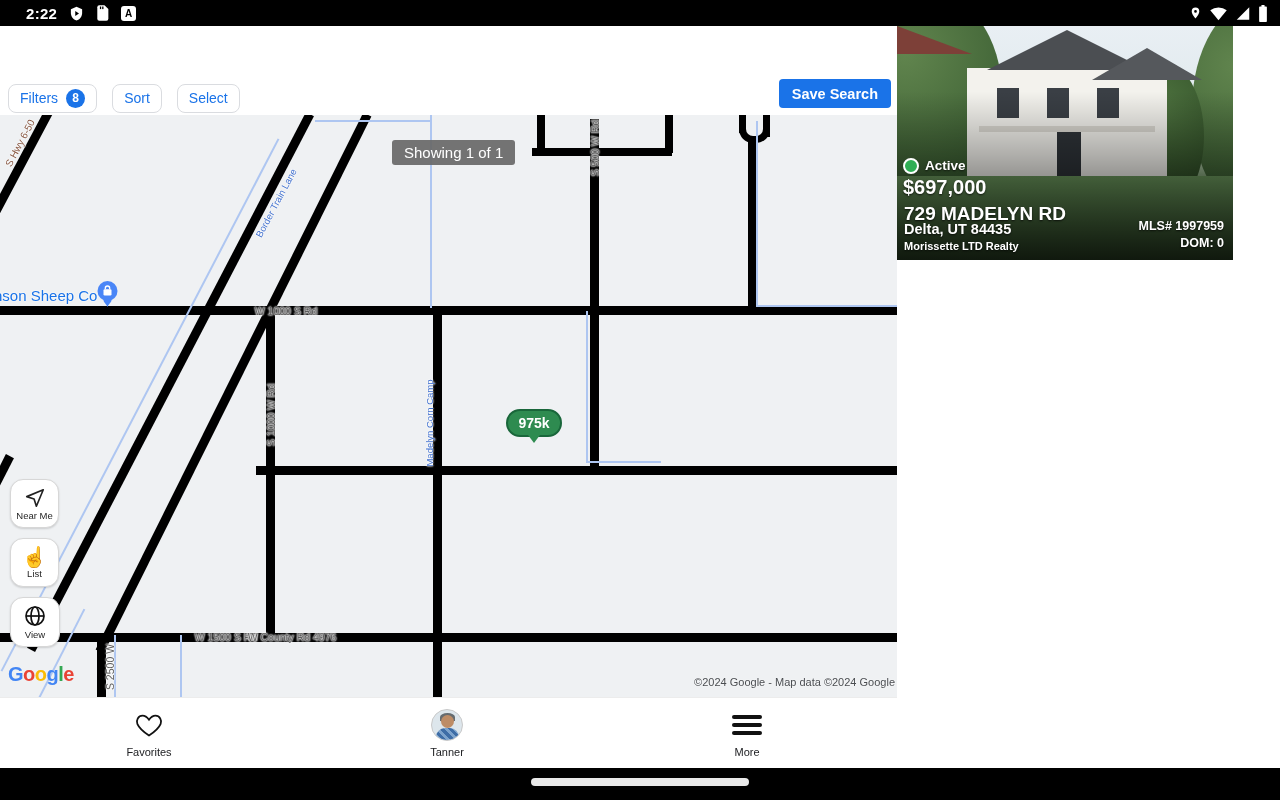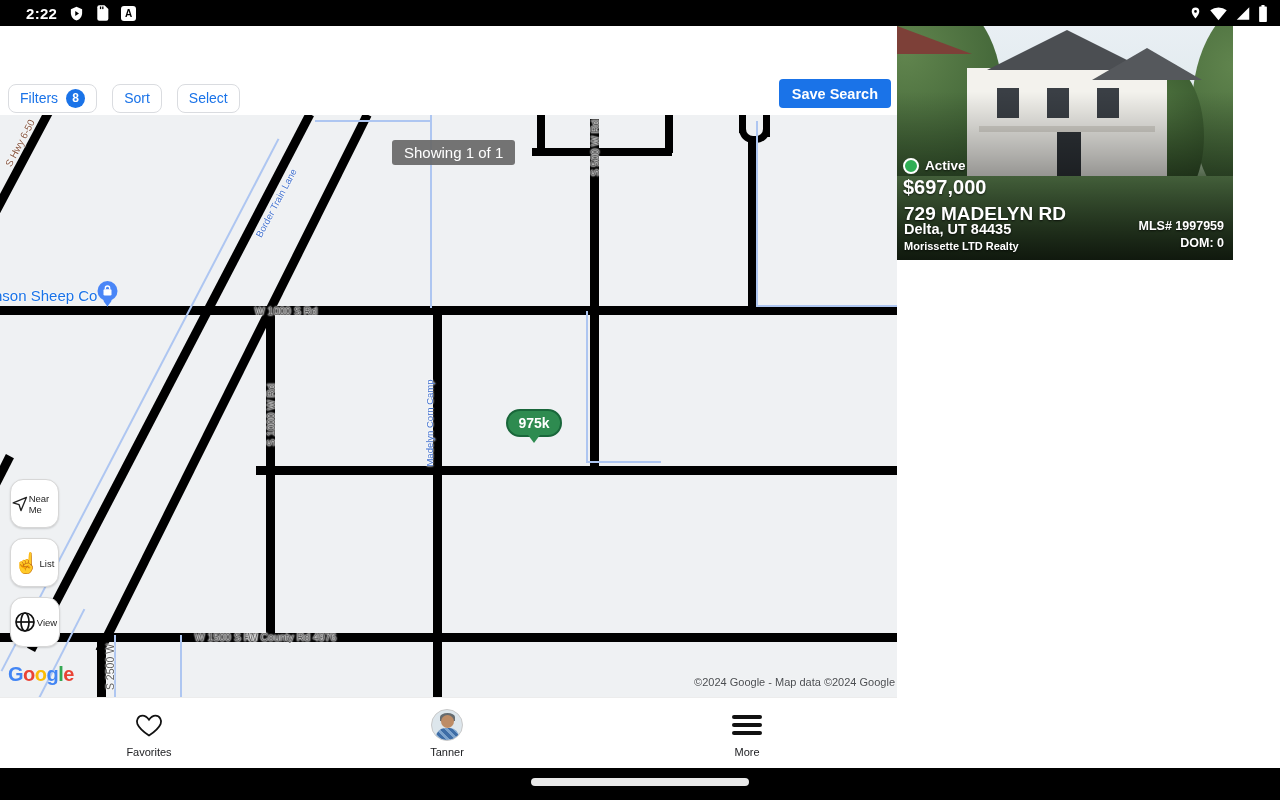--- a/index.html
+++ b/index.html
@@ -32,21 +32,21 @@
   .map-label{position:absolute;font-size:10.5px;color:#5d5d5d;white-space:nowrap;transform:translate(-50%,-50%);text-shadow:0 0 2px #fff,0 0 2px #fff,0 0 2px #fff;z-index:3;}
   .lbl-vert{transform:translate(-50%,-50%) rotate(-90deg);}
   .lbl-diag{transform:translate(-50%,-50%) rotate(-62deg);}
   .lbl-blue{color:#3f6fce;}
   .lbl-hwy{color:#8a5a45;font-size:10px;}
   .poi-label{position:absolute;left:-6px;top:172px;font-size:15px;color:#1a73e8;text-shadow:0 0 2px #fff,0 0 2px #fff;z-index:3;}
   .poi-pin{position:absolute;left:97px;top:166px;z-index:4;cursor:pointer;}
   .showing-badge{position:absolute;left:392px;top:25px;background:rgba(104,104,104,.92);color:#fff;font-size:15px;padding:4px 12px;border-radius:3px;z-index:6;}
   .price-marker{position:absolute;left:506px;top:294px;width:56px;height:28px;background:#2e8b50;border:2px solid #19663a;border-radius:15px;color:#fff;font-weight:bold;font-size:14px;display:flex;align-items:center;justify-content:center;box-sizing:border-box;z-index:6;cursor:pointer;}
   .price-marker::after{content:"";position:absolute;left:50%;margin-left:-6px;top:24px;border:6px solid transparent;border-top:8px solid #2e8b50;}
-  .map-btn{position:absolute;left:10px;width:49px;height:49px;background:#fff;border:1px solid #d7d7d7;border-radius:13px;display:flex;align-items:center;justify-content:center;box-shadow:0 1px 2px rgba(0,0,0,.15);z-index:7;cursor:pointer;box-sizing:border-box;}
+  .map-btn{position:absolute;left:10px;width:49px;height:49px;background:#fff;border:1px solid #d7d7d7;border-radius:13px;display:flex;flex-direction:column;align-items:center;justify-content:center;box-shadow:0 1px 2px rgba(0,0,0,.15);z-index:7;cursor:pointer;box-sizing:border-box;}
   .map-btn .lbl{font-size:9.5px;color:#1f1f1f;margin-top:1px;}
   .hand-glyph{font-size:20px;line-height:20px;color:#111;}
   .google-logo{position:absolute;left:8px;top:548px;font-size:20px;font-weight:bold;letter-spacing:-.5px;z-index:5;}
   .map-copyright{position:absolute;right:2px;top:561px;font-size:11px;color:#4a4d51;z-index:5;text-shadow:0 0 2px #fff;}
 
   
   .right-pane{position:absolute;left:897px;top:26px;width:383px;height:742px;background:#fff;}
   .photo{position:absolute;left:0;top:0;width:336px;height:234px;overflow:hidden;cursor:pointer;background:linear-gradient(180deg,#e9eff4 0%,#dfe9ec 38%,#cdd9c8 52%,#6f9763 68%,#587e4c 100%);}
   .ph{position:absolute;}
   .tree{border-radius:50%;background:radial-gradient(circle at 35% 30%,#61854e,#2e5129);}

